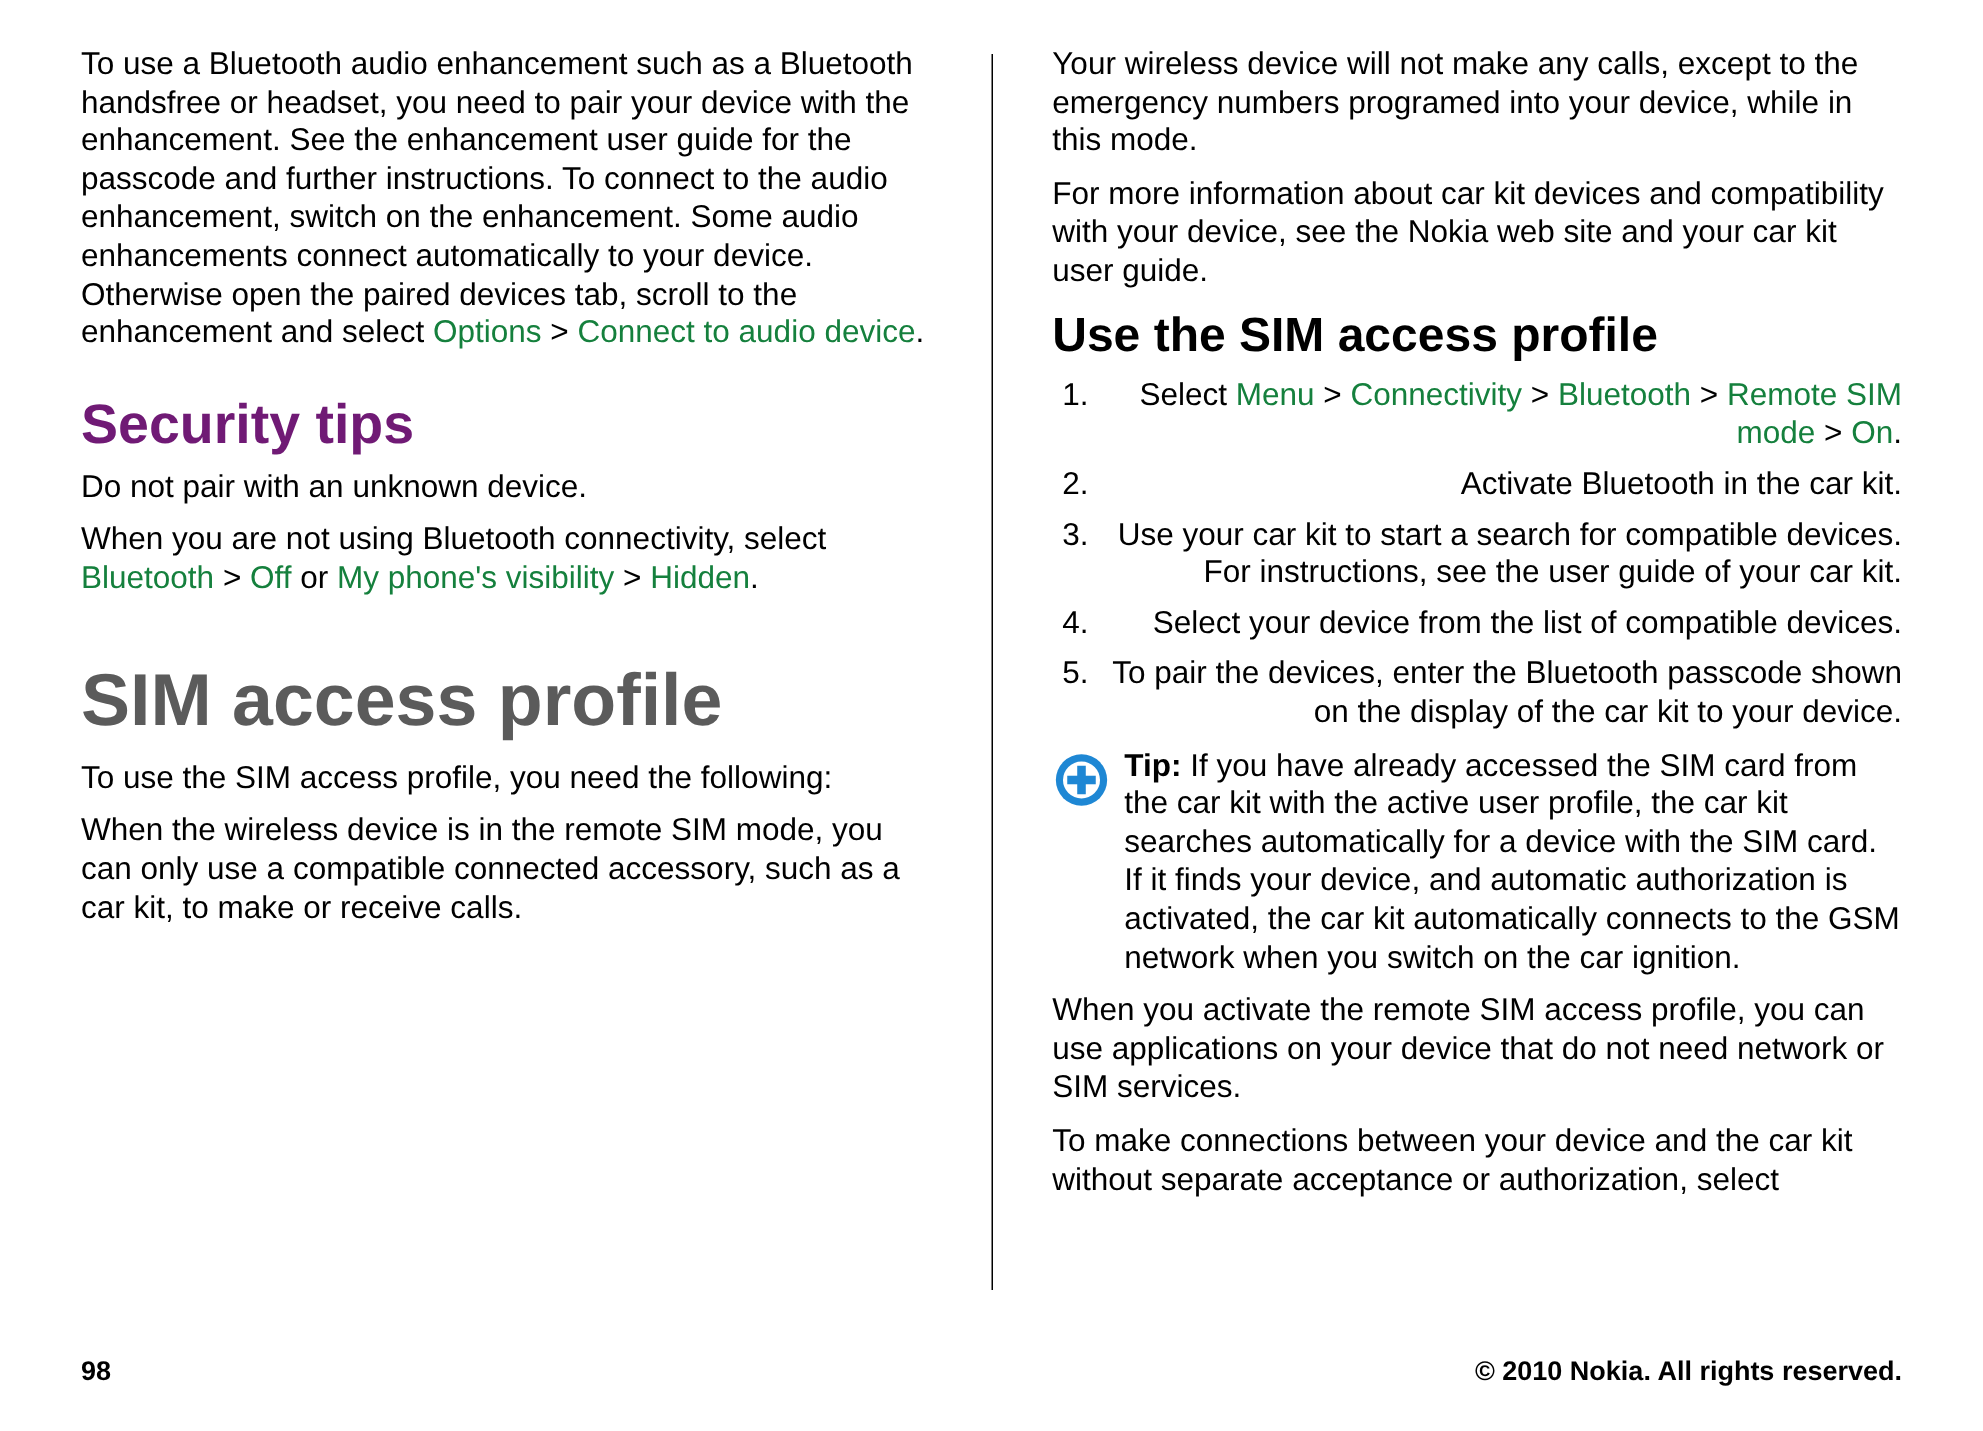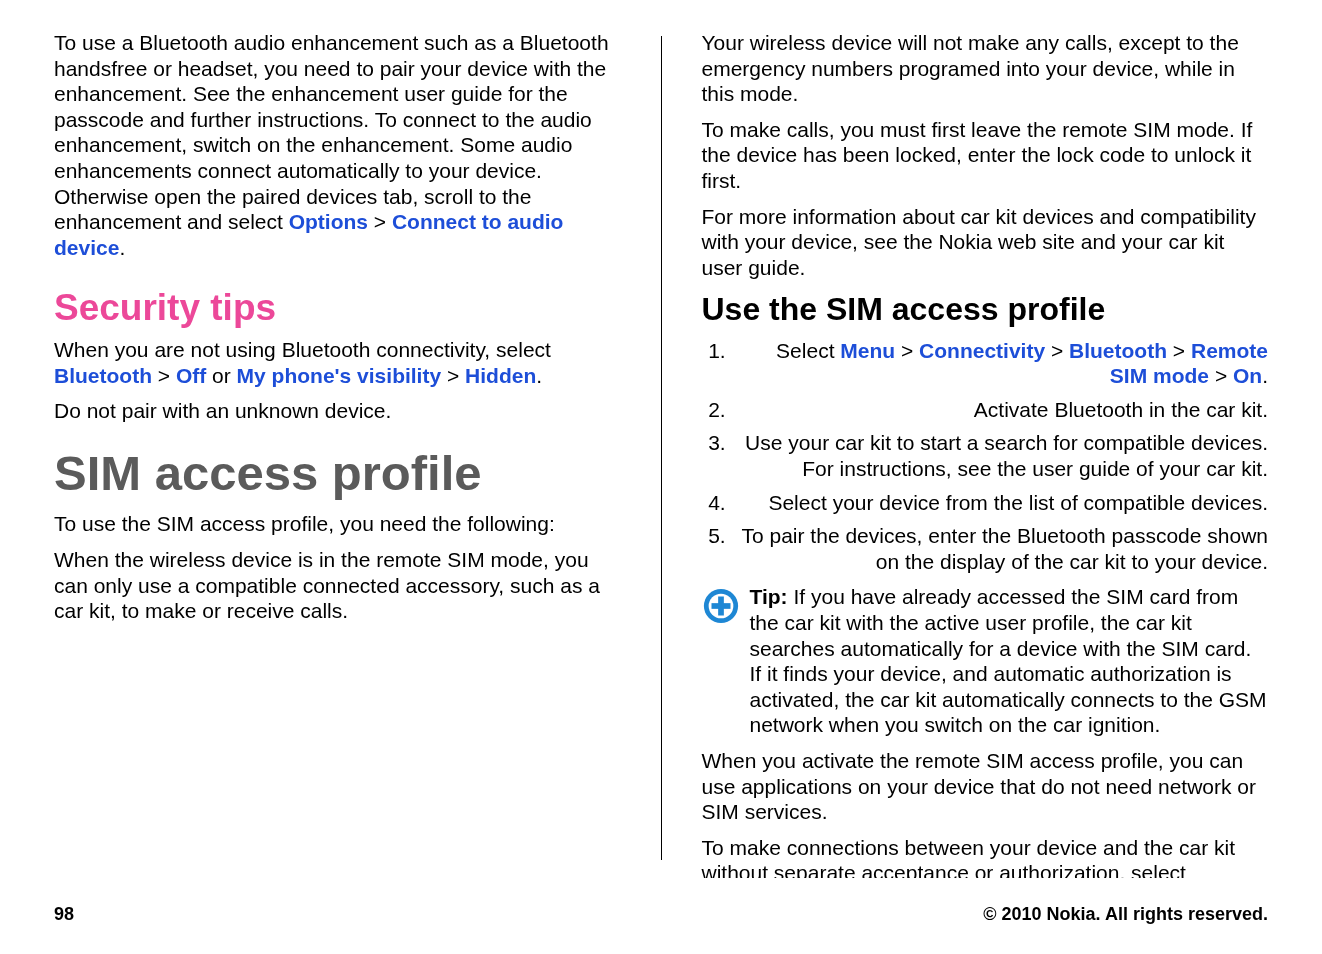--- a/index.html
+++ b/index.html
@@ -33,33 +33,33 @@
     background: #000000;
     align-self: stretch;
     margin-top: 6px;
     margin-bottom: 18px;
   }
   p { margin: 0 0 10px 0; }
   .para { margin: 0 0 10px 0; }
   .h2 {
     font-size: 37px;
     font-weight: 700;
-    color: #ec4899;
+    color: #701a75;
     margin: 28px 0 8px 0;
     line-height: 1.1;
   }
   .h1 {
     font-size: 49px;
     font-weight: 700;
     color: #5b5b5b;
-    margin: 24px 0 12px 0;
+    margin: 44px 0 12px 0;
     line-height: 1.05;
   }
   .bold { font-weight: 700; }
-  .link { color: #1d4ed8; font-weight: 700; }
+  .link { color: #15803d; font-weight: 400; }
   .sep { color: #000000; font-weight: 400; }
   ul.b { list-style: disc; padding-left: 24px; margin: 4px 0 10px 0; }
   ul.b li { padding-left: 4px; margin-bottom: 6px; }
   ol.n { padding-left: 30px; margin: 6px 0 10px 0; text-align: right; }
   ol.n li { padding-left: 6px; margin-bottom: 8px; }
   .subhead {
     font-weight: 700;
     font-size: 32px;
     margin: 8px 0 8px 0;
   }
@@ -88,37 +88,36 @@
 <div class="page">
   <div class="cols">
 
     <div class="col">
       <p class="para">
         <span>To use a Bluetooth audio enhancement such as a Bluetooth handsfree or headset, you need to pair your device with the enhancement. See the enhancement user guide for the passcode and further instructions. To connect to the audio enhancement, switch on the enhancement. Some audio enhancements connect automatically to your device. Otherwise open the paired devices tab, scroll to the enhancement and select </span><span class="link">Options</span><span class="sep"> &gt; </span><span class="link">Connect to audio device</span><span>.</span>
       </p>
 
       <div class="h2">Security tips</div>
 
+      <p class="para">Do not pair with an unknown device.</p>
+
       <p class="para">
         <span>When you are not using Bluetooth connectivity, select </span><span class="link">Bluetooth</span><span class="sep"> &gt; </span><span class="link">Off</span><span> or </span><span class="link">My phone's visibility</span><span class="sep"> &gt; </span><span class="link">Hidden</span><span>.</span>
       </p>
-
-      <p class="para">Do not pair with an unknown device.</p>
 
       <div class="h1">SIM access profile</div>
 
       <p class="para">To use the SIM access profile, you need the following:</p>
       <p class="para">When the wireless device is in the remote SIM mode, you can only use a compatible connected accessory, such as a car kit, to make or receive calls.</p>
     </div>
 
     <div class="divider"></div>
 
     <div class="col">
       <p class="para">Your wireless device will not make any calls, except to the emergency numbers programed into your device, while in this mode.</p>
-      <p class="para">To make calls, you must first leave the remote SIM mode. If the device has been locked, enter the lock code to unlock it first.</p>
       <p class="para">For more information about car kit devices and compatibility with your device, see the Nokia web site and your car kit user guide.</p>
 
       <div class="subhead">Use the SIM access profile</div>
 
       <ol class="n">
         <li>
           <span>Select </span><span class="link">Menu</span><span class="sep"> &gt; </span><span class="link">Connectivity</span><span class="sep"> &gt; </span><span class="link">Bluetooth</span><span class="sep"> &gt; </span><span class="link">Remote SIM mode</span><span class="sep"> &gt; </span><span class="link">On</span><span>.</span>
         </li>
         <li>Activate Bluetooth in the car kit.</li>
         <li>Use your car kit to start a search for compatible devices. For instructions, see the user guide of your car kit.</li>

